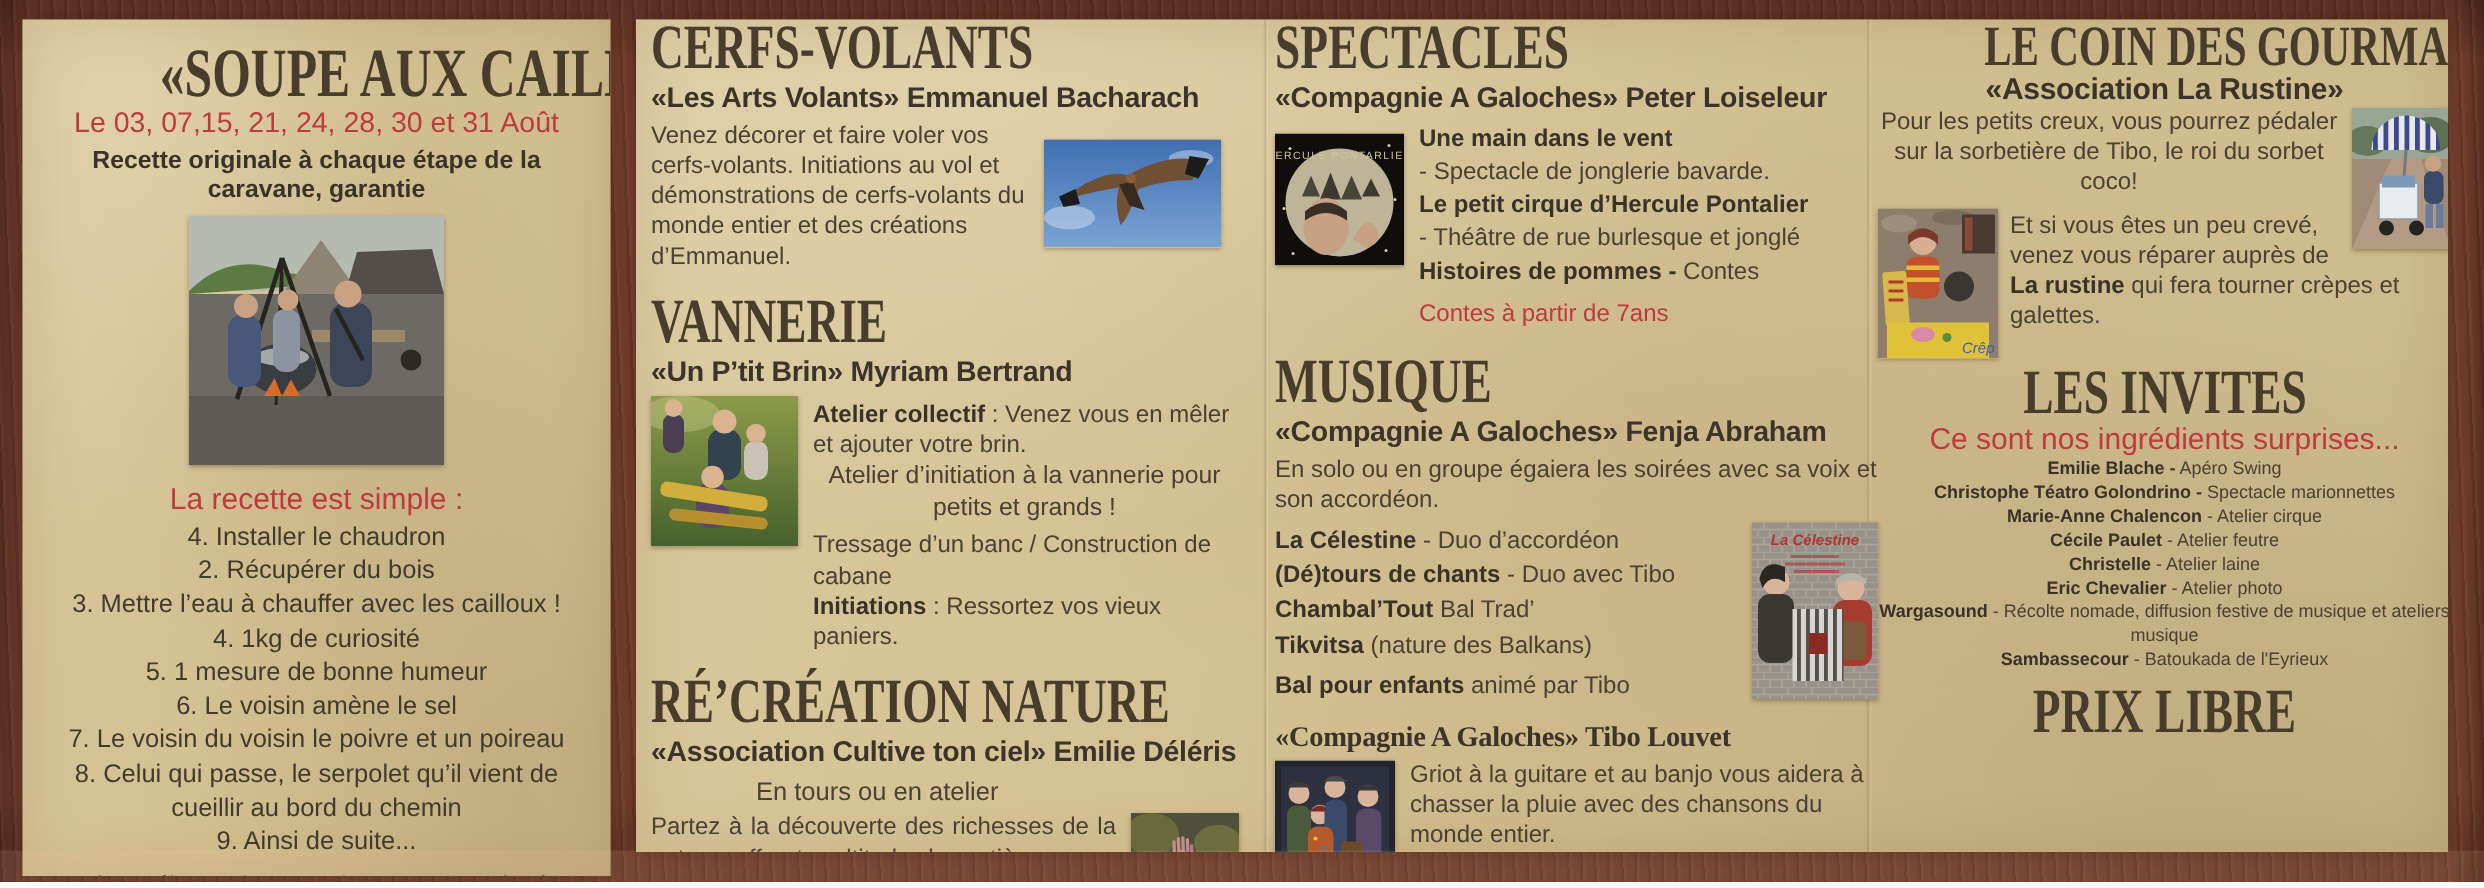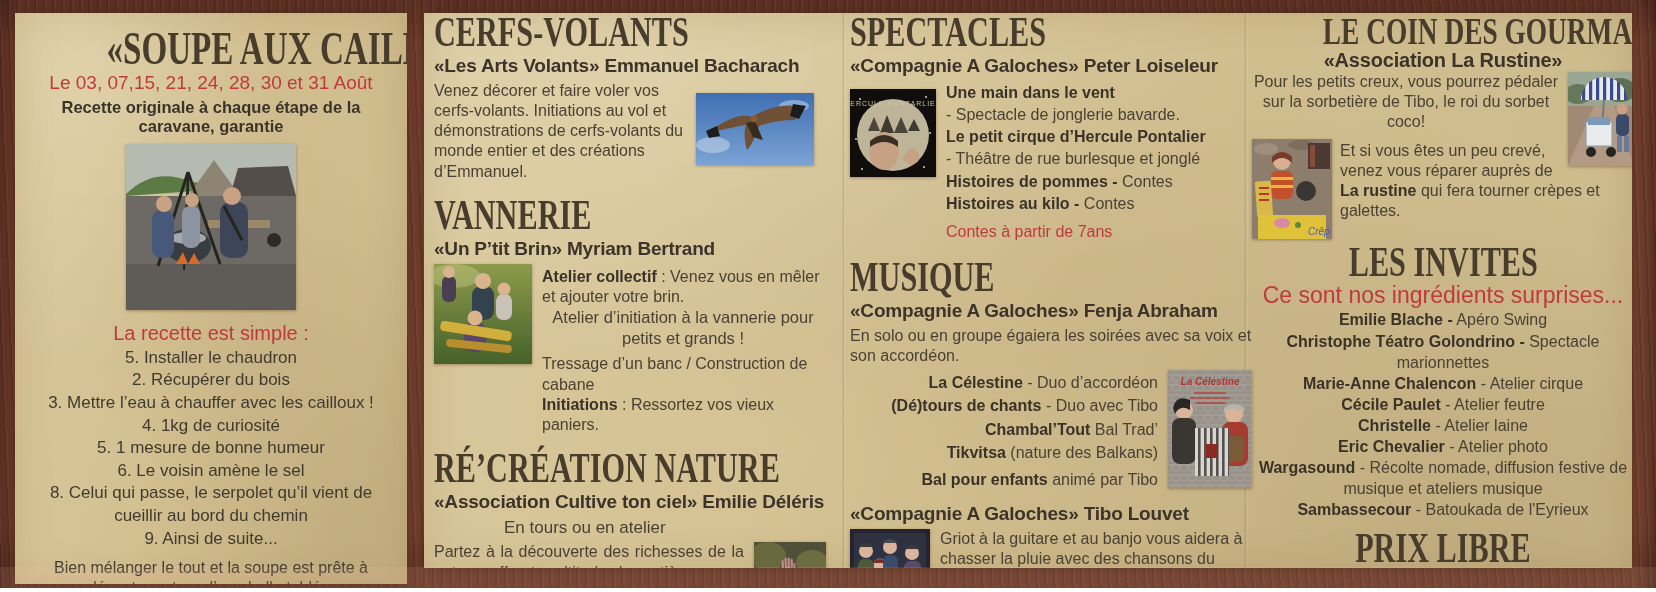--- a/index.html
+++ b/index.html
@@ -49,22 +49,22 @@
   
   .c1{padding:14px 12px 0;text-align:center;}
   .c1-dates{font-size:19px;margin-top:1px;}
   .c1-tag{font-size:16.5px;font-weight:700;color:#3a332a;margin-top:4px;}
   .c1-photo{margin:8px auto 10px;}
   .c1-recipe{font-size:20px;margin-top:12px;}
   .steps{font-size:17px;color:#413a2e;line-height:1.33;margin-top:2px;}
   .c1-mix{font-size:16px;color:#413a2e;margin-top:8px;line-height:1.25;}
 
   .pad-top{}
-  .mt6{margin-top:6px;} .mt10{margin-top:10px;} .mt14{margin-top:14px;} .mt3{margin-top:3px;}
-  .acts p{margin:3px 0;text-align:right;}
+  .mt6{margin-top:6px;} .mt10{margin-top:10px;font-family:Liberation Serif, serif;} .mt14{margin-top:14px;} .mt3{margin-top:3px;}
+  .acts p{margin:3px 0;}
   .list p{margin:2px 0;}
   svg text{font-family:"Liberation Sans",sans-serif;}
 </style>
 </head>
 <body>
 
 <div class="canvas">
 
   <div class="sheet sheet-left c1">
     <h1 class="disp h-soupe"><span class="sq sq-c">«SOUPE AUX CAILLOUX»</span></h1>
@@ -95,26 +95,27 @@
         <rect x="56" y="62" width="18" height="42" rx="8" fill="#8b94a0"></rect>
         <circle cx="66" cy="56" r="7" fill="#c9a183"></circle>
         <rect x="94" y="58" width="28" height="56" rx="10" fill="#3d4658"></rect>
         <circle cx="106" cy="52" r="9" fill="#c9a183"></circle>
         <line x1="98" y1="62" x2="116" y2="96" stroke="#26241f" stroke-width="3"></line>
       </svg>
     </div>
 
     <div class="red c1-recipe">La recette est simple :</div>
     <div class="steps">
-      <div>5. Installer le chaudron</div>
+      <div>4. Installer le chaudron</div>
       <div>2. Récupérer du bois</div>
       <div>3. Mettre l’eau à chauffer avec les cailloux !</div>
       <div>4. 1kg de curiosité</div>
       <div>5. 1 mesure de bonne humeur</div>
       <div>6. Le voisin amène le sel</div>
+      <div>7. Le voisin du voisin le poivre et un poireau</div>
       <div>8. Celui qui passe, le serpolet qu’il vient de cueillir au bord du chemin</div>
       <div>9.  Ainsi de suite...</div>
     </div>
     <div class="c1-mix">Bien mélanger le tout et la soupe est prête à déguster autour d’une belle tablée.</div>
 
   </div>
 
   <div class="sheet sheet-right">
     <div class="fold" style="left:418px"></div>
     <div class="fold" style="left:820px"></div>
@@ -237,21 +238,20 @@
             <path d="M52 70 q10 -18 16 -6 q4 10 -8 12 Z" fill="#c7a183"></path>
             <text x="43" y="17" font-size="7" fill="#cfc49e" text-anchor="middle" letter-spacing="1">HERCULE PONTARLIER</text>
           </svg>
         </div>
         <div class="list" style="flex:1">
           <p class="b bn">Une main dans le vent</p>
           <p class="b">- Spectacle de jonglerie bavarde.</p>
           <p class="b bn">Le petit cirque d’Hercule Pontalier</p>
           <p class="b">- Théâtre de rue burlesque et jonglé</p>
           <p class="b"><span class="bn">Histoires de pommes -</span><span> Contes</span></p>
-          <p class="b"><span class="bn">Histoires au kilo -</span><span> Contes</span></p>
           <p class="b red bold" style="margin-top:8px">Contes à partir de 7ans</p>
         </div>
       </div>
 
       <h2 class="disp h-main mt14"><span class="sq sq-l">MUSIQUE</span></h2>
       <div class="sub">«Compagnie A Galoches» Fenja Abraham</div>
       <p class="b">En solo ou en groupe égaiera les soirées avec sa voix et son accordéon.</p>
       <div class="row" style="margin-top:4px">
         <div class="acts" style="flex:1">
           <p class="b"><span class="bn">La Célestine</span><span> - Duo d’accordéon</span></p>
@@ -378,22 +378,22 @@
             <ellipse cx="30" cy="84" rx="8" ry="5" fill="#d88aa5"></ellipse>
             <circle cx="46" cy="86" r="3" fill="#5a8a3a"></circle>
             <text x="56" y="96" font-size="10" font-style="italic" fill="#4a5ab8">Crêp</text>
           </svg>
         </div>
         <p class="b" style="margin-top:8px"><span>Et si vous êtes un peu crevé, venez vous réparer auprès de </span><span class="bn">La rustine</span><span> qui fera tourner crèpes et galettes.</span></p>
         <div style="clear:both"></div>
       </div>
 
       <h2 class="disp h-main" style="margin-top:4px"><span class="sq sq-c">LES INVITES</span></h2>
-      <p class="red bold" style="font-size:23px">Ce sont nos ingrédients surprises...</p>
-      <div style="line-height:1.32;font-size:16px;color:#4a4134">
+      <p class="red bold" style="font-size:20px">Ce sont nos ingrédients surprises...</p>
+      <div style="line-height:1.32;font-size:12px;color:#4a4134">
         <div><span class="bn">Emilie Blache -</span><span> Apéro Swing</span></div>
         <div><span class="bn">Christophe Téatro Golondrino -</span><span> Spectacle marionnettes</span></div>
         <div><span class="bn">Marie-Anne Chalencon</span><span> - Atelier cirque</span></div>
         <div><span class="bn">Cécile Paulet</span><span> - Atelier feutre</span></div>
         <div><span class="bn">Christelle</span><span> - Atelier laine</span></div>
         <div><span class="bn">Eric Chevalier</span><span> - Atelier photo</span></div>
         <div><span class="bn">Wargasound</span><span> - Récolte nomade, diffusion festive de musique et ateliers musique</span></div>
         <div><span class="bn">Sambassecour</span><span> - Batoukada de l'Eyrieux</span></div>
       </div>
 

